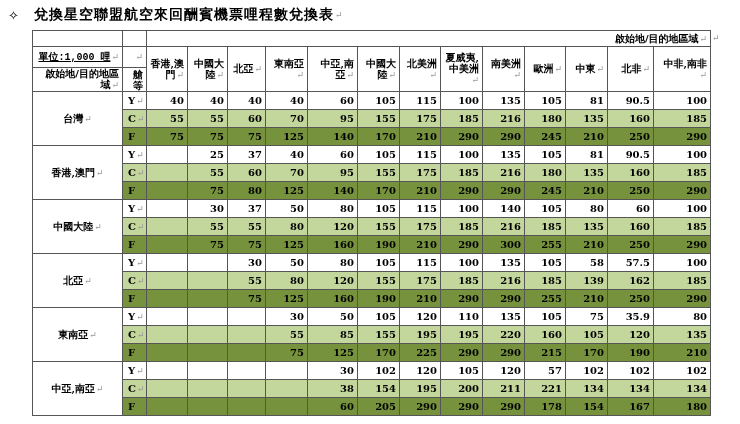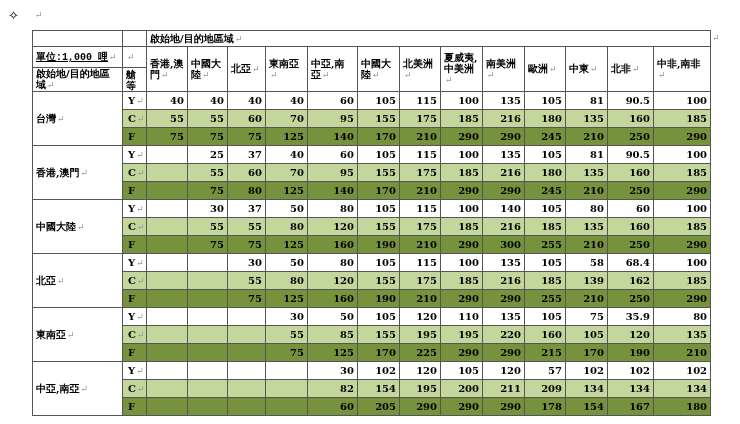--- a/index.html
+++ b/index.html
@@ -25,39 +25,40 @@
     border: 1px solid #555;
     padding: 0 3px;
     font-size: 10px; font-weight: bold;
     line-height: 11px;
     overflow: hidden;
     white-space: nowrap;
   }
   .hdr-top td { height: 15px; }
   .hdr-unit td { height: 20px; }
   .hdr-label td { height: 22px; }
-  .center { text-align: left; }
+  .center { text-align: right; }
   .num { text-align: right; }
   .wrap { white-space: normal !important; }
   .unit-label { text-decoration: underline; font-family: Liberation Mono, monospace; }
   .row-y td.cell { background: #ffffff; }
   .row-c td.cell { background: #c3d69b; }
   .row-f td.cell { background: #76923c; }
   tr.row-y td, tr.row-c td, tr.row-f td { height: 17px; }
   td.cls { text-align: left; padding-left: 5px !important; font-size: 10px; }
-  td.region { background: #ffffff; text-align: left; font-size: 10px; }
+  td.region { background: #ffffff; text-align: center; font-size: 10px; }
   .end-mark {
     position: absolute; left: 712px; top: 33px; color: #9a9a9a; font-size: 9px;
   }
 </style>
 </head>
 <body>
 
 <div class="title">
   <span class="bullet">✧</span>
+  <span>兌換星空聯盟航空來回酬賓機票哩程數兌換表</span>
     <span class="para-mark">↵</span>
 </div>
 
 <table class="grid" id="grid">
   <colgroup>
     <col style="width:90px">
       <col style="width:24px">
     <col style="width:41px">
       <col style="width:40px">
       <col style="width:38px">
@@ -254,21 +255,21 @@
         <td class="cell num"></td>
         <td class="cell num">30</td>
         <td class="cell num">50</td>
         <td class="cell num">80</td>
         <td class="cell num">105</td>
         <td class="cell num">115</td>
         <td class="cell num">100</td>
         <td class="cell num">135</td>
         <td class="cell num">105</td>
         <td class="cell num">58</td>
-        <td class="cell num">68.4</td>
+        <td class="cell num">57.5</td>
         <td class="cell num">100</td>
       </tr>
       <tr class="row-c">
         <td class="cell cls"><span>C</span><span class="para-mark">↵</span></td>
         <td class="cell num"></td>
         <td class="cell num"></td>
         <td class="cell num">55</td>
         <td class="cell num">80</td>
         <td class="cell num">120</td>
         <td class="cell num">155</td>
@@ -361,26 +362,26 @@
         <td class="cell num">102</td>
         <td class="cell num">102</td>
         <td class="cell num">102</td>
       </tr>
       <tr class="row-c">
         <td class="cell cls"><span>C</span><span class="para-mark">↵</span></td>
         <td class="cell num"></td>
         <td class="cell num"></td>
         <td class="cell num"></td>
         <td class="cell num"></td>
-        <td class="cell num">82</td>
+        <td class="cell num">38</td>
         <td class="cell num">154</td>
         <td class="cell num">195</td>
         <td class="cell num">200</td>
         <td class="cell num">211</td>
-        <td class="cell num">209</td>
+        <td class="cell num">221</td>
         <td class="cell num">134</td>
         <td class="cell num">134</td>
         <td class="cell num">134</td>
       </tr>
       <tr class="row-f">
         <td class="cell cls"><span>F</span></td>
         <td class="cell num"></td>
         <td class="cell num"></td>
         <td class="cell num"></td>
         <td class="cell num"></td>

